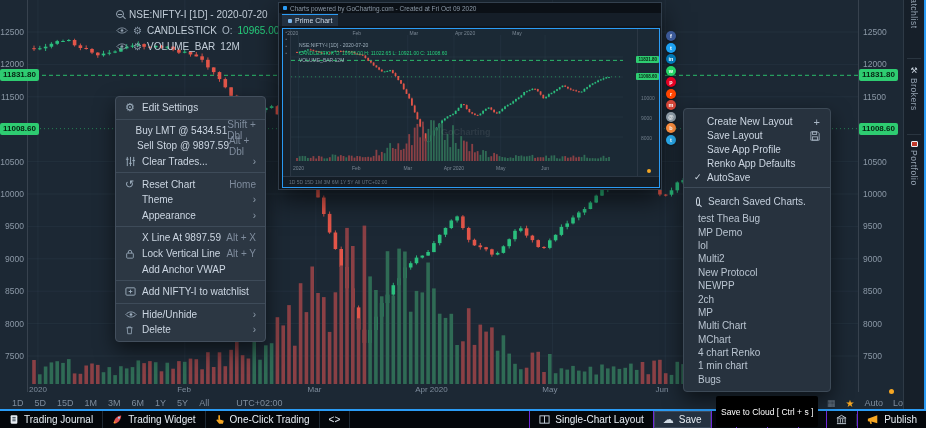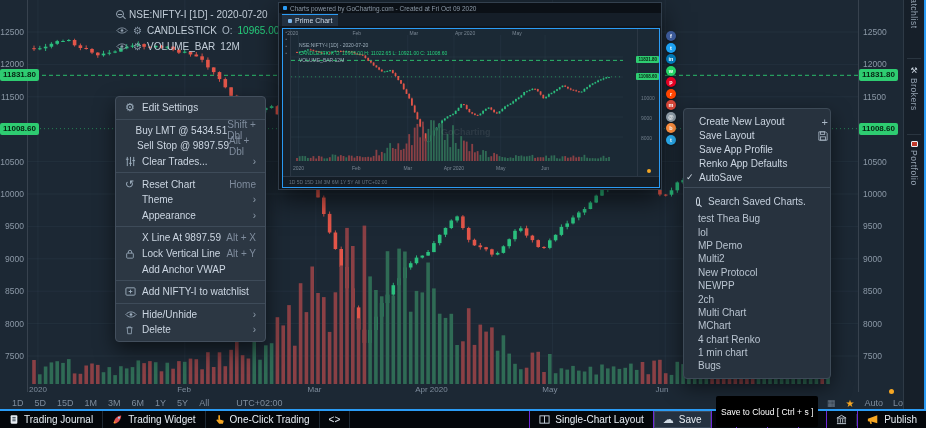--- a/index.html
+++ b/index.html
@@ -46,21 +46,21 @@
   .mi-icon{width:17px;color:#9fb0c0;display:inline-flex;align-items:center}
   .mi-pad{width:17px}
   .mi-label{flex:1;white-space:nowrap}
   .mi-short{color:#7f8c9d;font-size:10px}
   .mi-sub{color:#8e9cab;font-size:10px;margin-left:6px}
   .menu-divider{height:1px;background:#3e4b59;margin:3px 0}
 
   
   .right-menu{position:absolute;left:683px;top:108px;width:148px;background:#27323e;border:1px solid #3d4a57;
     border-radius:4px;box-shadow:0 8px 20px rgba(0,0,0,.55);padding:6px 0 5px;z-index:30}
-  .lm-item{display:flex;align-items:center;height:13.8px;padding:0 2px;color:#ccd6e2;font-size:10px;cursor:pointer}
+  .lm-item{display:flex;align-items:center;height:13.8px;padding:0 10px;color:#ccd6e2;font-size:10px;cursor:pointer}
   .lm-check{width:13px;color:#d3dde7;font-size:9px}
   .lm-label{flex:1}
   .lm-right{color:#aab8c6;display:inline-flex}
   .search-row{display:flex;align-items:center;gap:8px;padding:5px 10px 5px 12px}
   .search-row .mag{width:9px;height:9px;border-color:#cfd9e4}
   .search-row .mag::after{background:#cfd9e4}
   .search-row .mag::before{display:none}
   .search-input{background:transparent;border:none;outline:none;color:#dfe7ee;font-size:10px;width:112px;font-family:inherit}
   .search-input::placeholder{color:#c3cedb}
   .sc-item{height:13.4px;padding:0 14px;color:#b9c4d0;font-size:10px;display:flex;align-items:center;cursor:pointer}
@@ -1230,26 +1230,27 @@
           <span class="lm-label">AutoSave</span>
         </div>
       </div>
     <div class="menu-divider"></div>
     <div class="search-row">
       <span class="mag"></span>
       <input class="search-input" placeholder="Search Saved Charts." style="">
     </div>
     <div id="saved-list">
         <div class="sc-item">test Thea Bug</div>
+        <div class="sc-item">MP Demo</div>
         <div class="sc-item">lol</div>
-        <div class="sc-item">MP Demo</div>
         <div class="sc-item">Multi2</div>
         <div class="sc-item">New Protocol</div>
         <div class="sc-item">NEWPP</div>
         <div class="sc-item">2ch</div>
+        <div class="sc-item">MP</div>
         <div class="sc-item">Multi Chart</div>
         <div class="sc-item">MChart</div>
         <div class="sc-item">4 chart Renko</div>
         <div class="sc-item">1 min chart</div>
         <div class="sc-item">Bugs</div>
       </div>
   </div>
 
   <div class="tooltip">Save to Cloud [ Ctrl + s ]</div>
 

